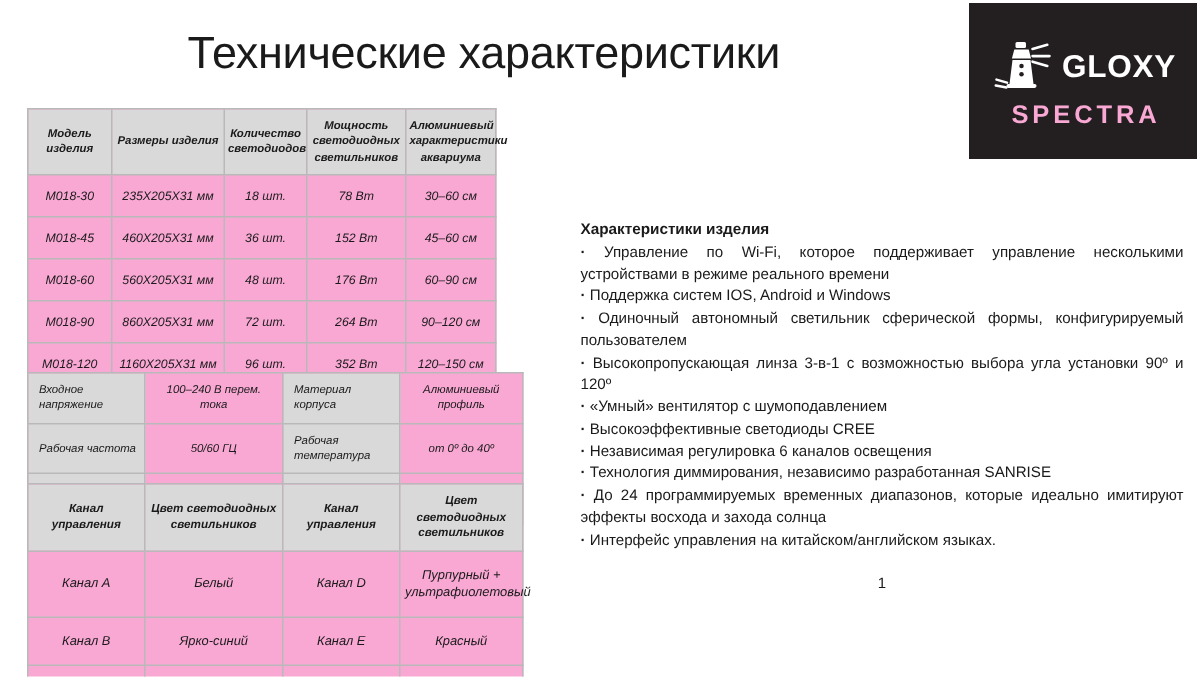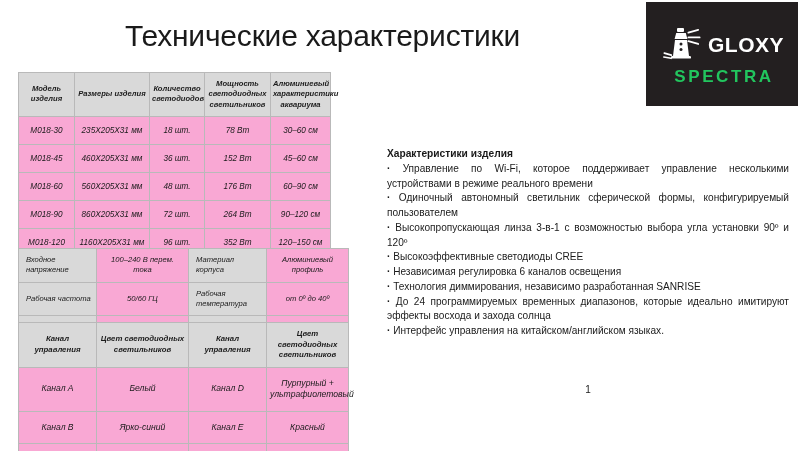--- a/index.html
+++ b/index.html
@@ -42,21 +42,21 @@
   }
   .logo-mark { width: 44px; height: 38px; display:block; }
   .logo-word {
     color: #ffffff;
     font-size: 21px;
     font-weight: 700;
     letter-spacing: 0.5px;
     line-height: 1;
   }
   .logo-sub {
-    color: #22c55e;
+    color: #f9a8d4;
     font-size: 17px;
     font-weight: 700;
     letter-spacing: 2.6px;
     line-height: 1;
     margin-top: 4px;
     margin-left: 4px;
   }
 
   
   table.tbl {
@@ -274,22 +274,24 @@
         <td>Синий</td>
         <td>Канал F</td>
         <td>Зеленый</td>
       </tr>
     </tbody>
   </table>
 
   <div class="features">
     <div class="features-heading">Характеристики изделия</div>
     <div class="feature-item">Управление по Wi-Fi, которое поддерживает управление несколькими устройствами в режиме реального времени</div>
+    <div class="feature-item">Поддержка систем IOS, Android и Windows</div>
     <div class="feature-item">Одиночный автономный светильник сферической формы, конфигурируемый пользователем</div>
     <div class="feature-item">Высокопропускающая линза 3-в-1 с возможностью выбора угла установки 90º и 120º</div>
+    <div class="feature-item">«Умный» вентилятор с шумоподавлением</div>
     <div class="feature-item">Высокоэффективные светодиоды CREE</div>
     <div class="feature-item">Независимая регулировка 6 каналов освещения</div>
     <div class="feature-item">Технология диммирования, независимо разработанная SANRISE</div>
     <div class="feature-item">До 24 программируемых временных диапазонов, которые идеально имитируют эффекты восхода и захода солнца</div>
     <div class="feature-item">Интерфейс управления на китайском/английском языках.</div>
   </div>
 
   <div class="page-number">1</div>
 
 </div>

